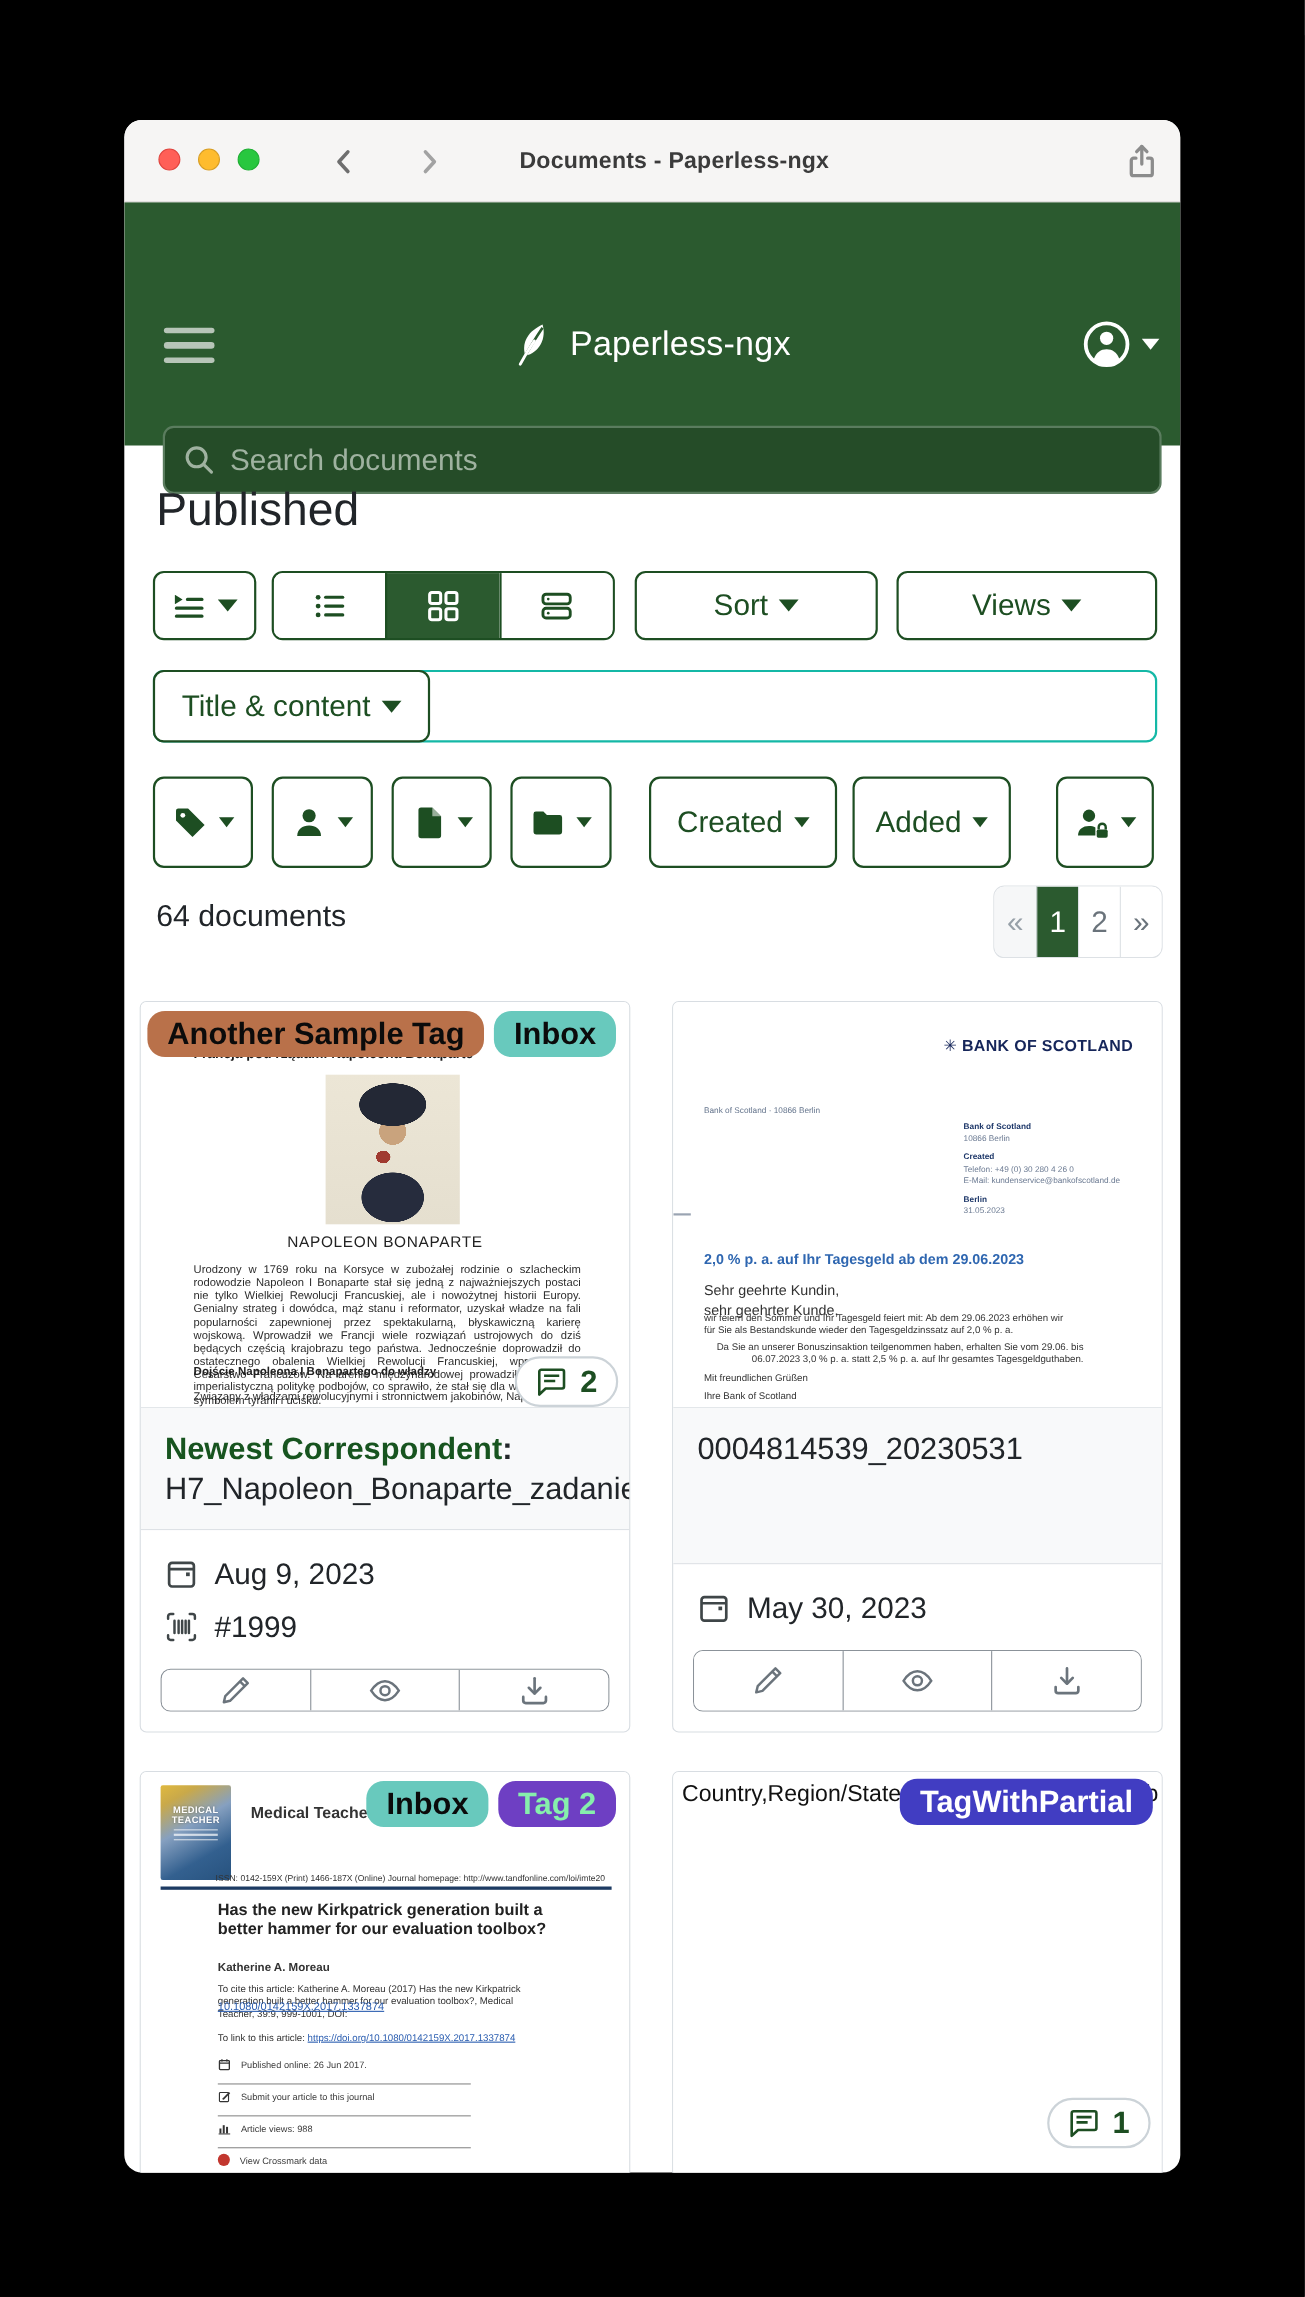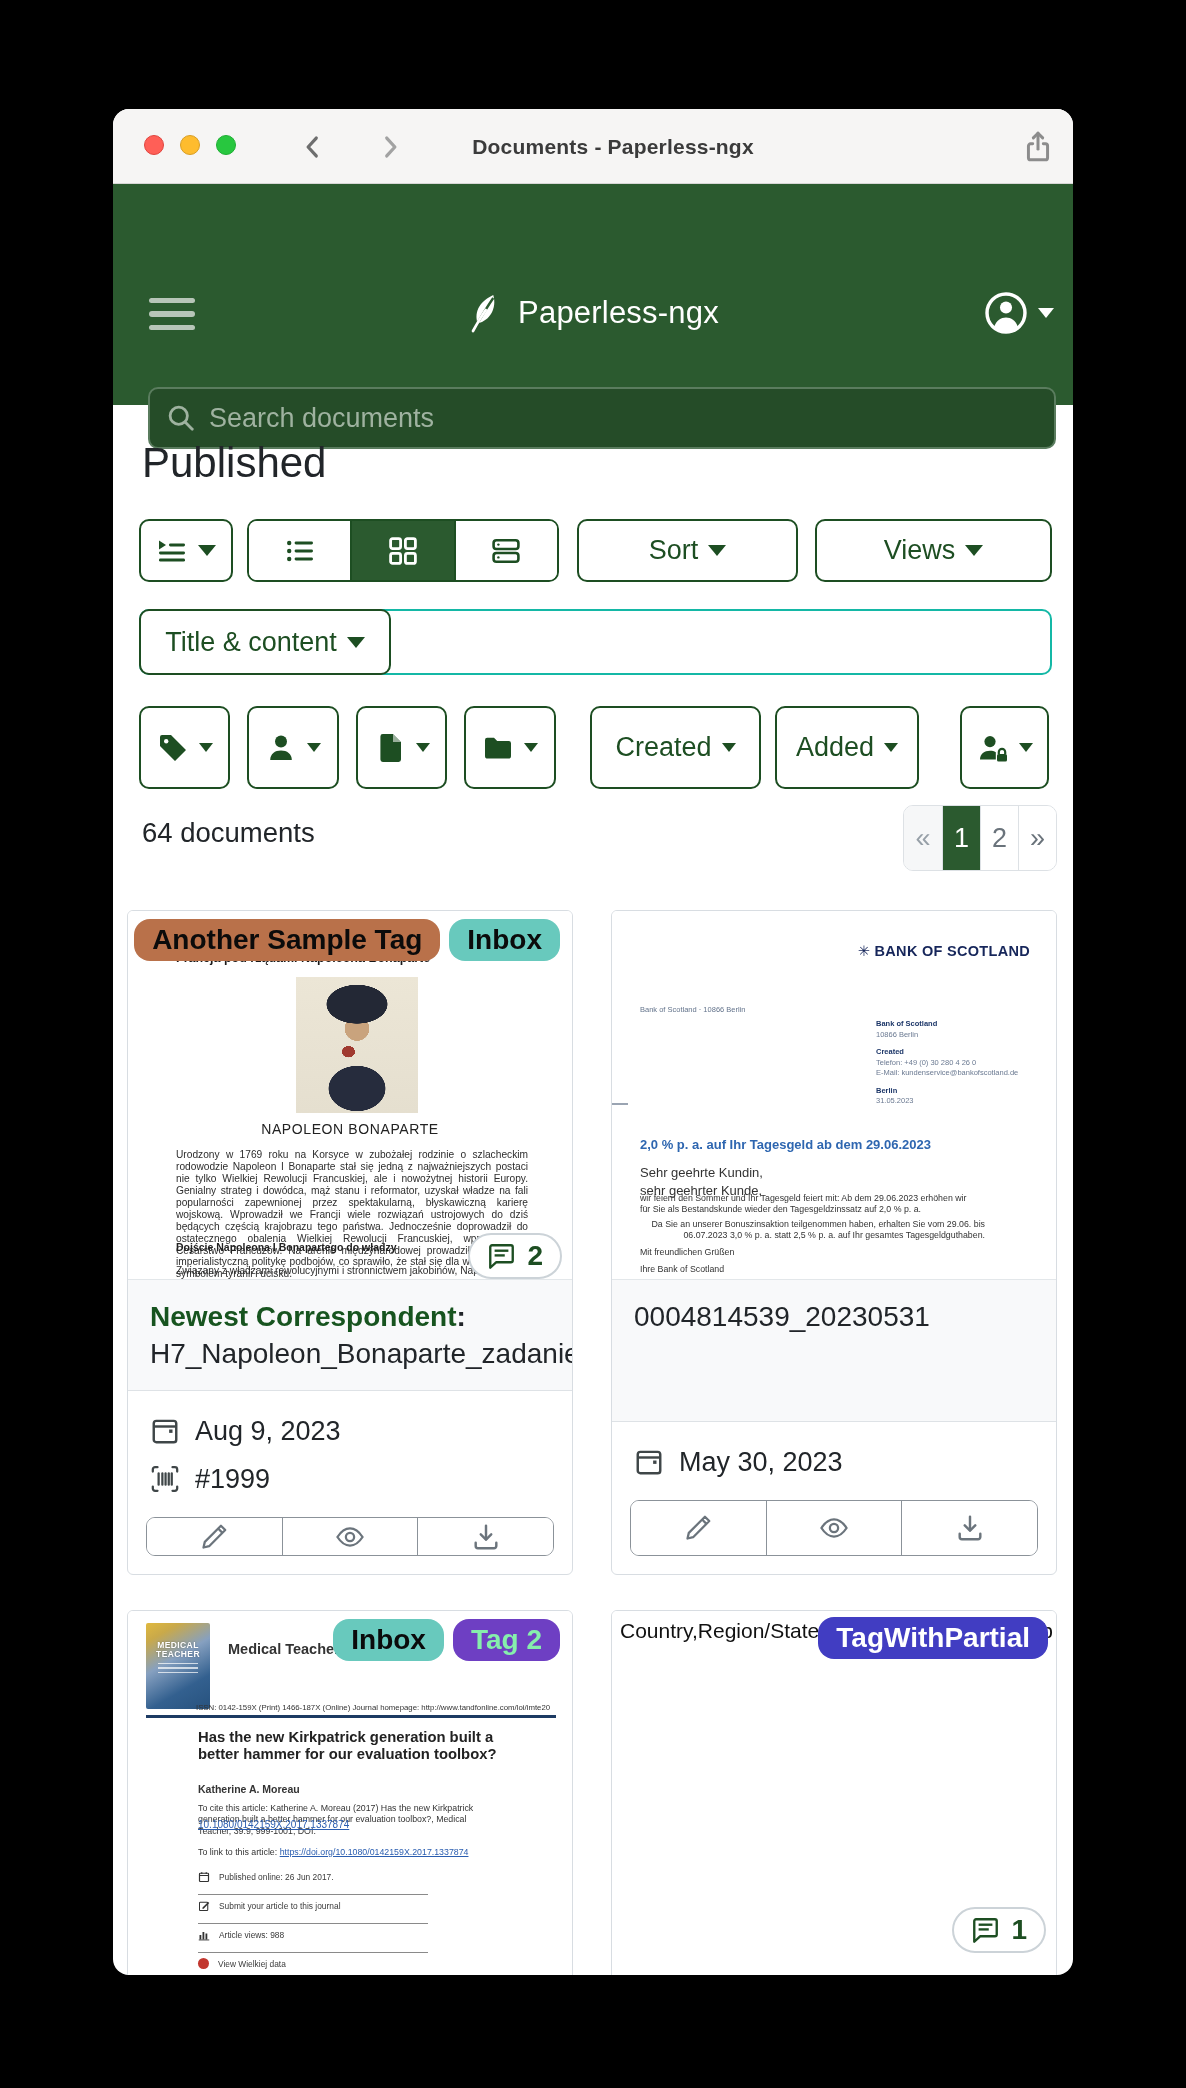--- a/index.html
+++ b/index.html
@@ -491,21 +491,21 @@
                 <rect x="2" y="8" width="2.4" height="6"></rect>
                 <rect x="6" y="4" width="2.4" height="10"></rect>
                 <rect x="10" y="6" width="2.4" height="8"></rect>
                 <rect x="1" y="14" width="14" height="1.2"></rect>
               </svg>
             <span>Article views: 988</span>
           </div>
           <div class="mt-hr" style="top:341px"></div>
           <div class="mt-item" style="top:347px">
             <span class="mt-cm"></span>
-            <span>View Wielkiej data</span>
+            <span>View Crossmark data</span>
           </div>
           <div class="tags">
             <span class="tag" style="background:#68c9bd;color:#0b0b0b">Inbox</span>
             <span class="tag" style="background:#6e3fc3;color:#86efac">Tag 2</span>
           </div>
         </div>
       </article>
 
       <article class="card c4">
         <div class="preview">

